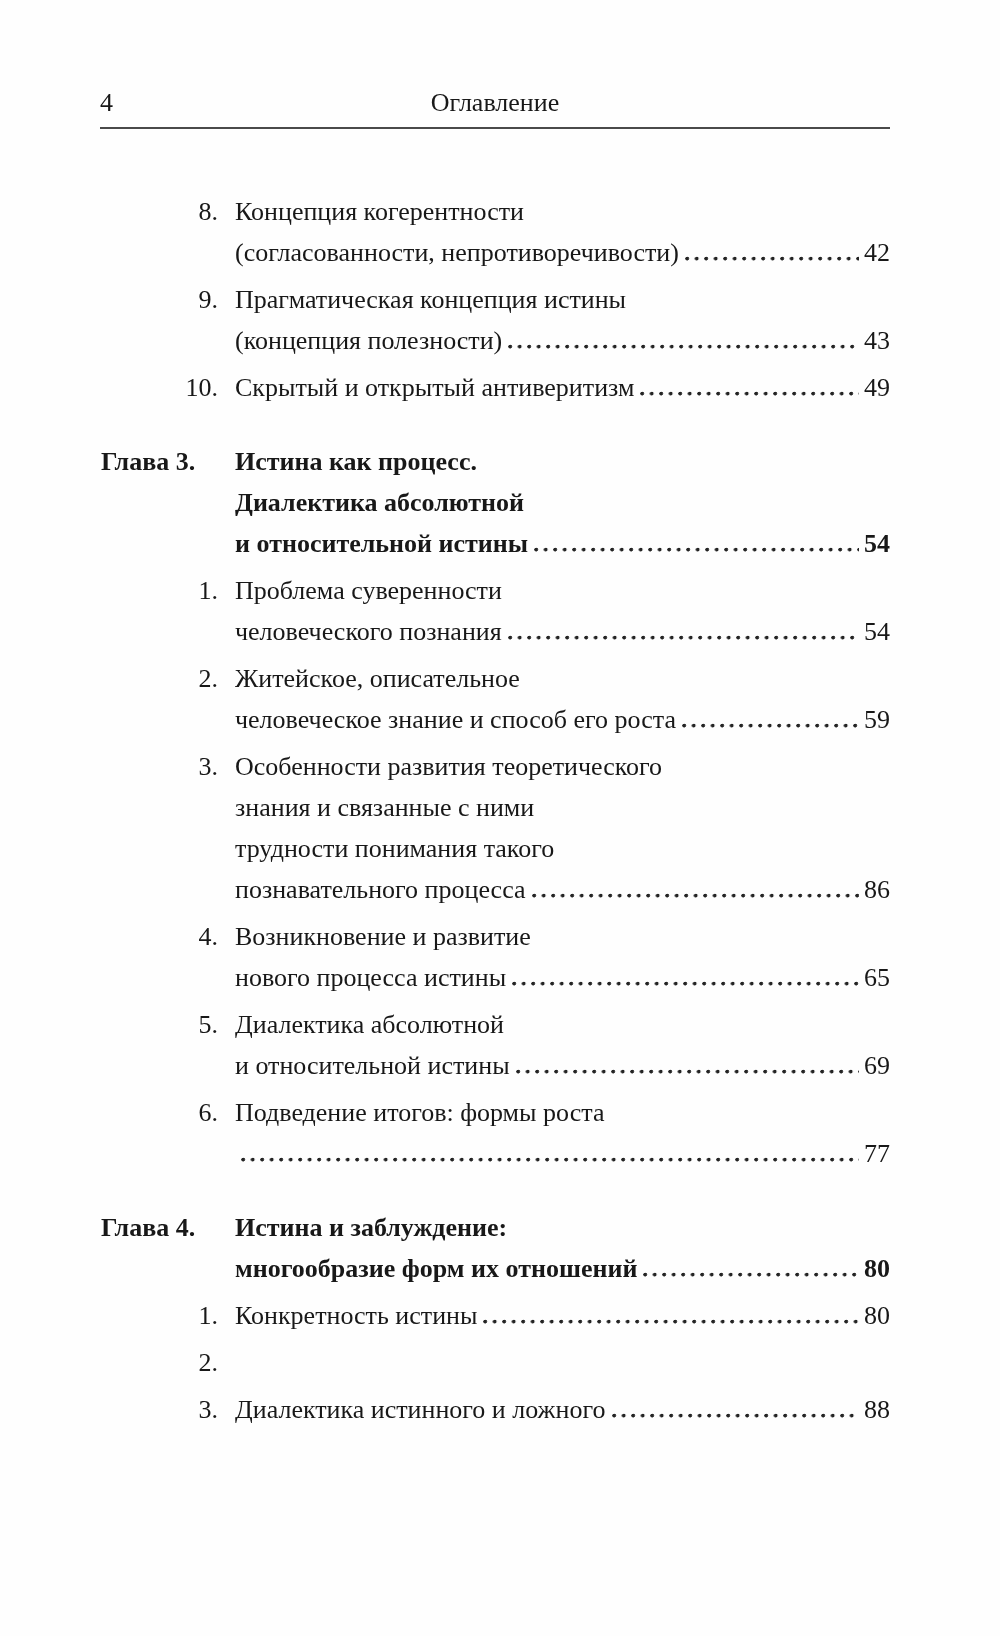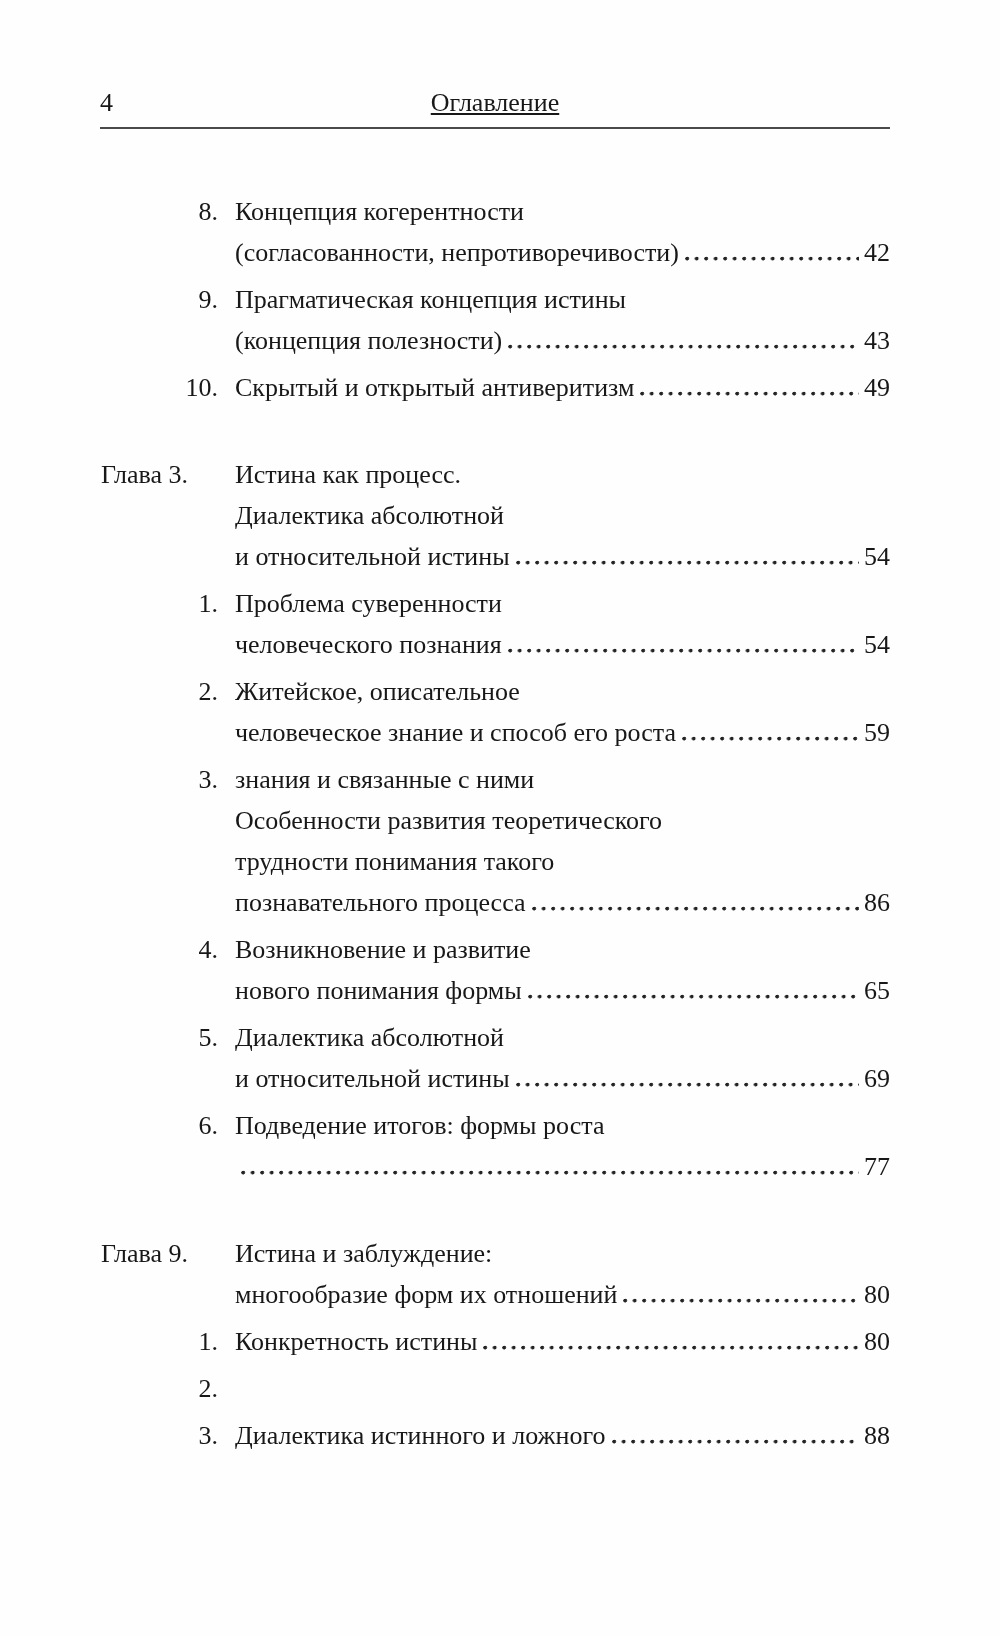--- a/index.html
+++ b/index.html
@@ -25,32 +25,31 @@
     border-bottom: 2px solid #4a4a4a;
     font-size: 26px;
     line-height: 30px;
   }
   .pagenum { display: inline-block; }
   .header-title {
     position: absolute;
     left: 50%;
     transform: translateX(-50%);
     white-space: nowrap;
-    text-decoration: underline;
   }
   .toc { margin: 62px 110px 0 100px; }
   .entry {
     display: flex;
     margin-top: 6px;
     font-size: 26px;
     line-height: 41px;
   }
   .entry.chapter {
-    margin-top: 46px;
-    font-weight: 400;
+    margin-top: 33px;
+    font-weight: 700;
   }
   .entry .label {
     flex: 0 0 135px;
     width: 135px;
     text-align: right;
     padding-right: 17px;
   }
   .entry.chapter .label {
     text-align: left;
     padding-right: 0;
@@ -144,36 +143,36 @@
           <div class="line last">
             <span class="txt">человеческое знание и способ его роста</span>
             <span class="leader"></span>
             <span class="page-num">59</span>
           </div>
         </div>
       </div>
       <div class="entry">
         <div class="label">3.</div>
         <div class="body">
+          <div class="line">Особенности развития теоретического</div>
           <div class="line">знания и связанные с ними</div>
-          <div class="line">Особенности развития теоретического</div>
           <div class="line">трудности понимания такого</div>
           <div class="line last">
             <span class="txt">познавательного процесса</span>
             <span class="leader"></span>
             <span class="page-num">86</span>
           </div>
         </div>
       </div>
       <div class="entry">
         <div class="label">4.</div>
         <div class="body">
           <div class="line">Возникновение и развитие</div>
           <div class="line last">
-            <span class="txt">нового понимания формы</span>
+            <span class="txt">нового процесса истины</span>
             <span class="leader"></span>
             <span class="page-num">65</span>
           </div>
         </div>
       </div>
       <div class="entry">
         <div class="label">5.</div>
         <div class="body">
           <div class="line">Диалектика абсолютной</div>
           <div class="line last">
@@ -187,21 +186,21 @@
         <div class="label">6.</div>
         <div class="body">
           <div class="line">Подведение итогов: формы роста</div>
           <div class="line last">
             <span class="leader"></span>
             <span class="page-num">77</span>
           </div>
         </div>
       </div>
       <div class="entry chapter">
-        <div class="label">Глава 9.</div>
+        <div class="label">Глава 4.</div>
         <div class="body">
           <div class="line">Истина и заблуждение:</div>
           <div class="line last">
             <span class="txt">многообразие форм их отношений</span>
             <span class="leader"></span>
             <span class="page-num">80</span>
           </div>
         </div>
       </div>
       <div class="entry">

